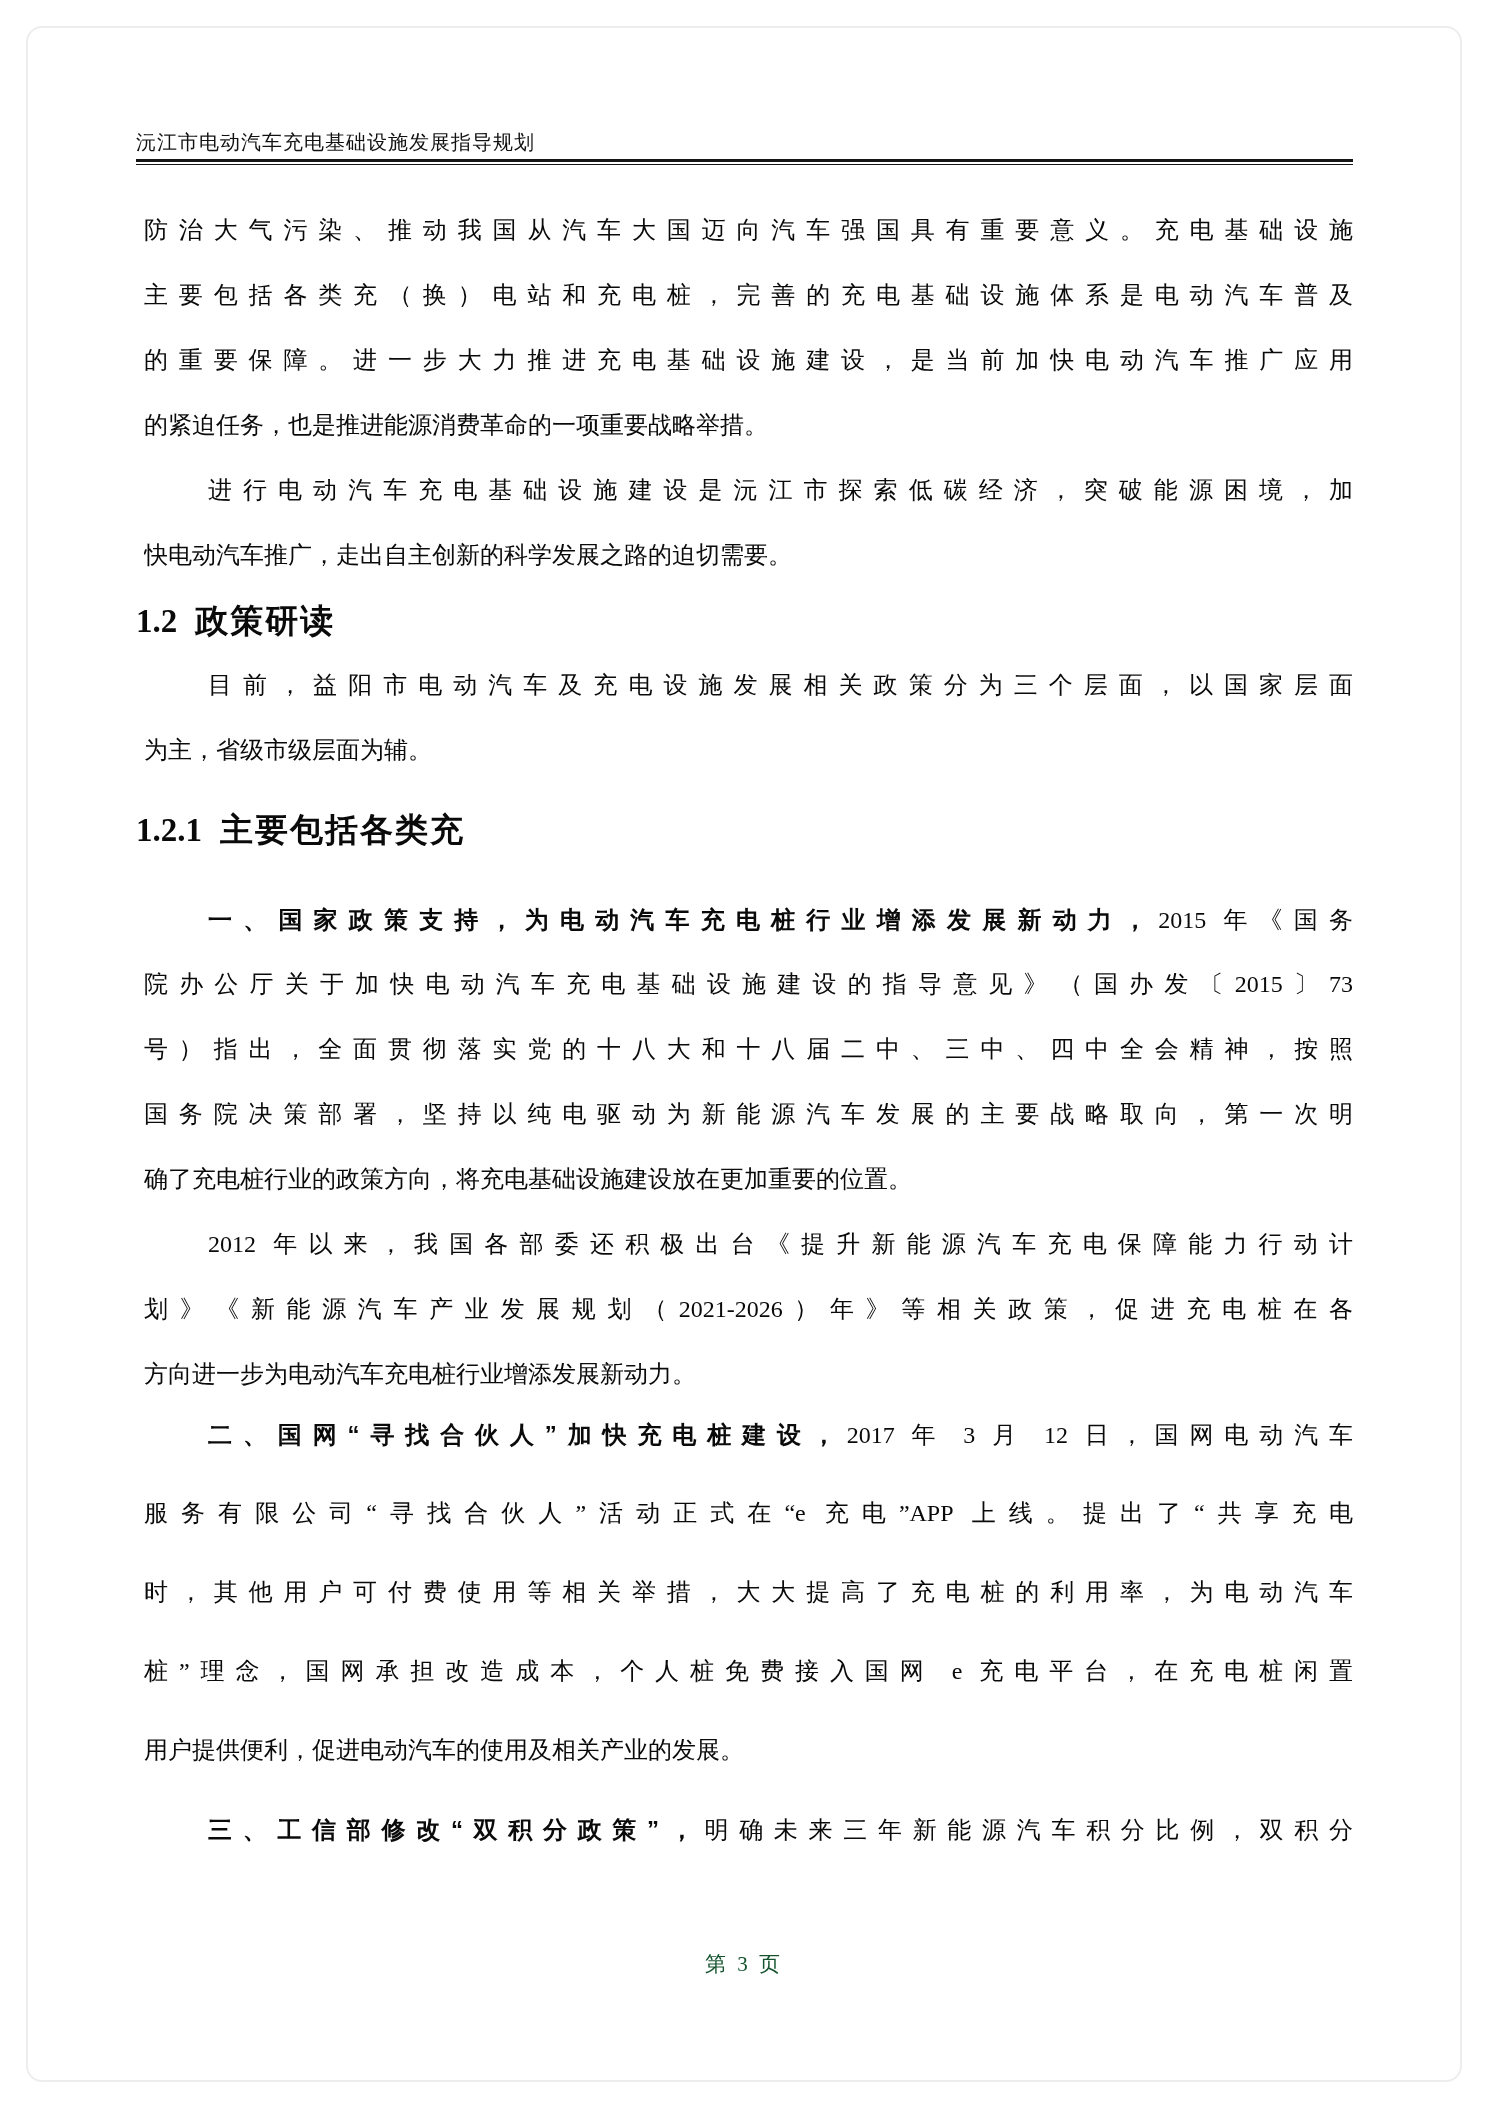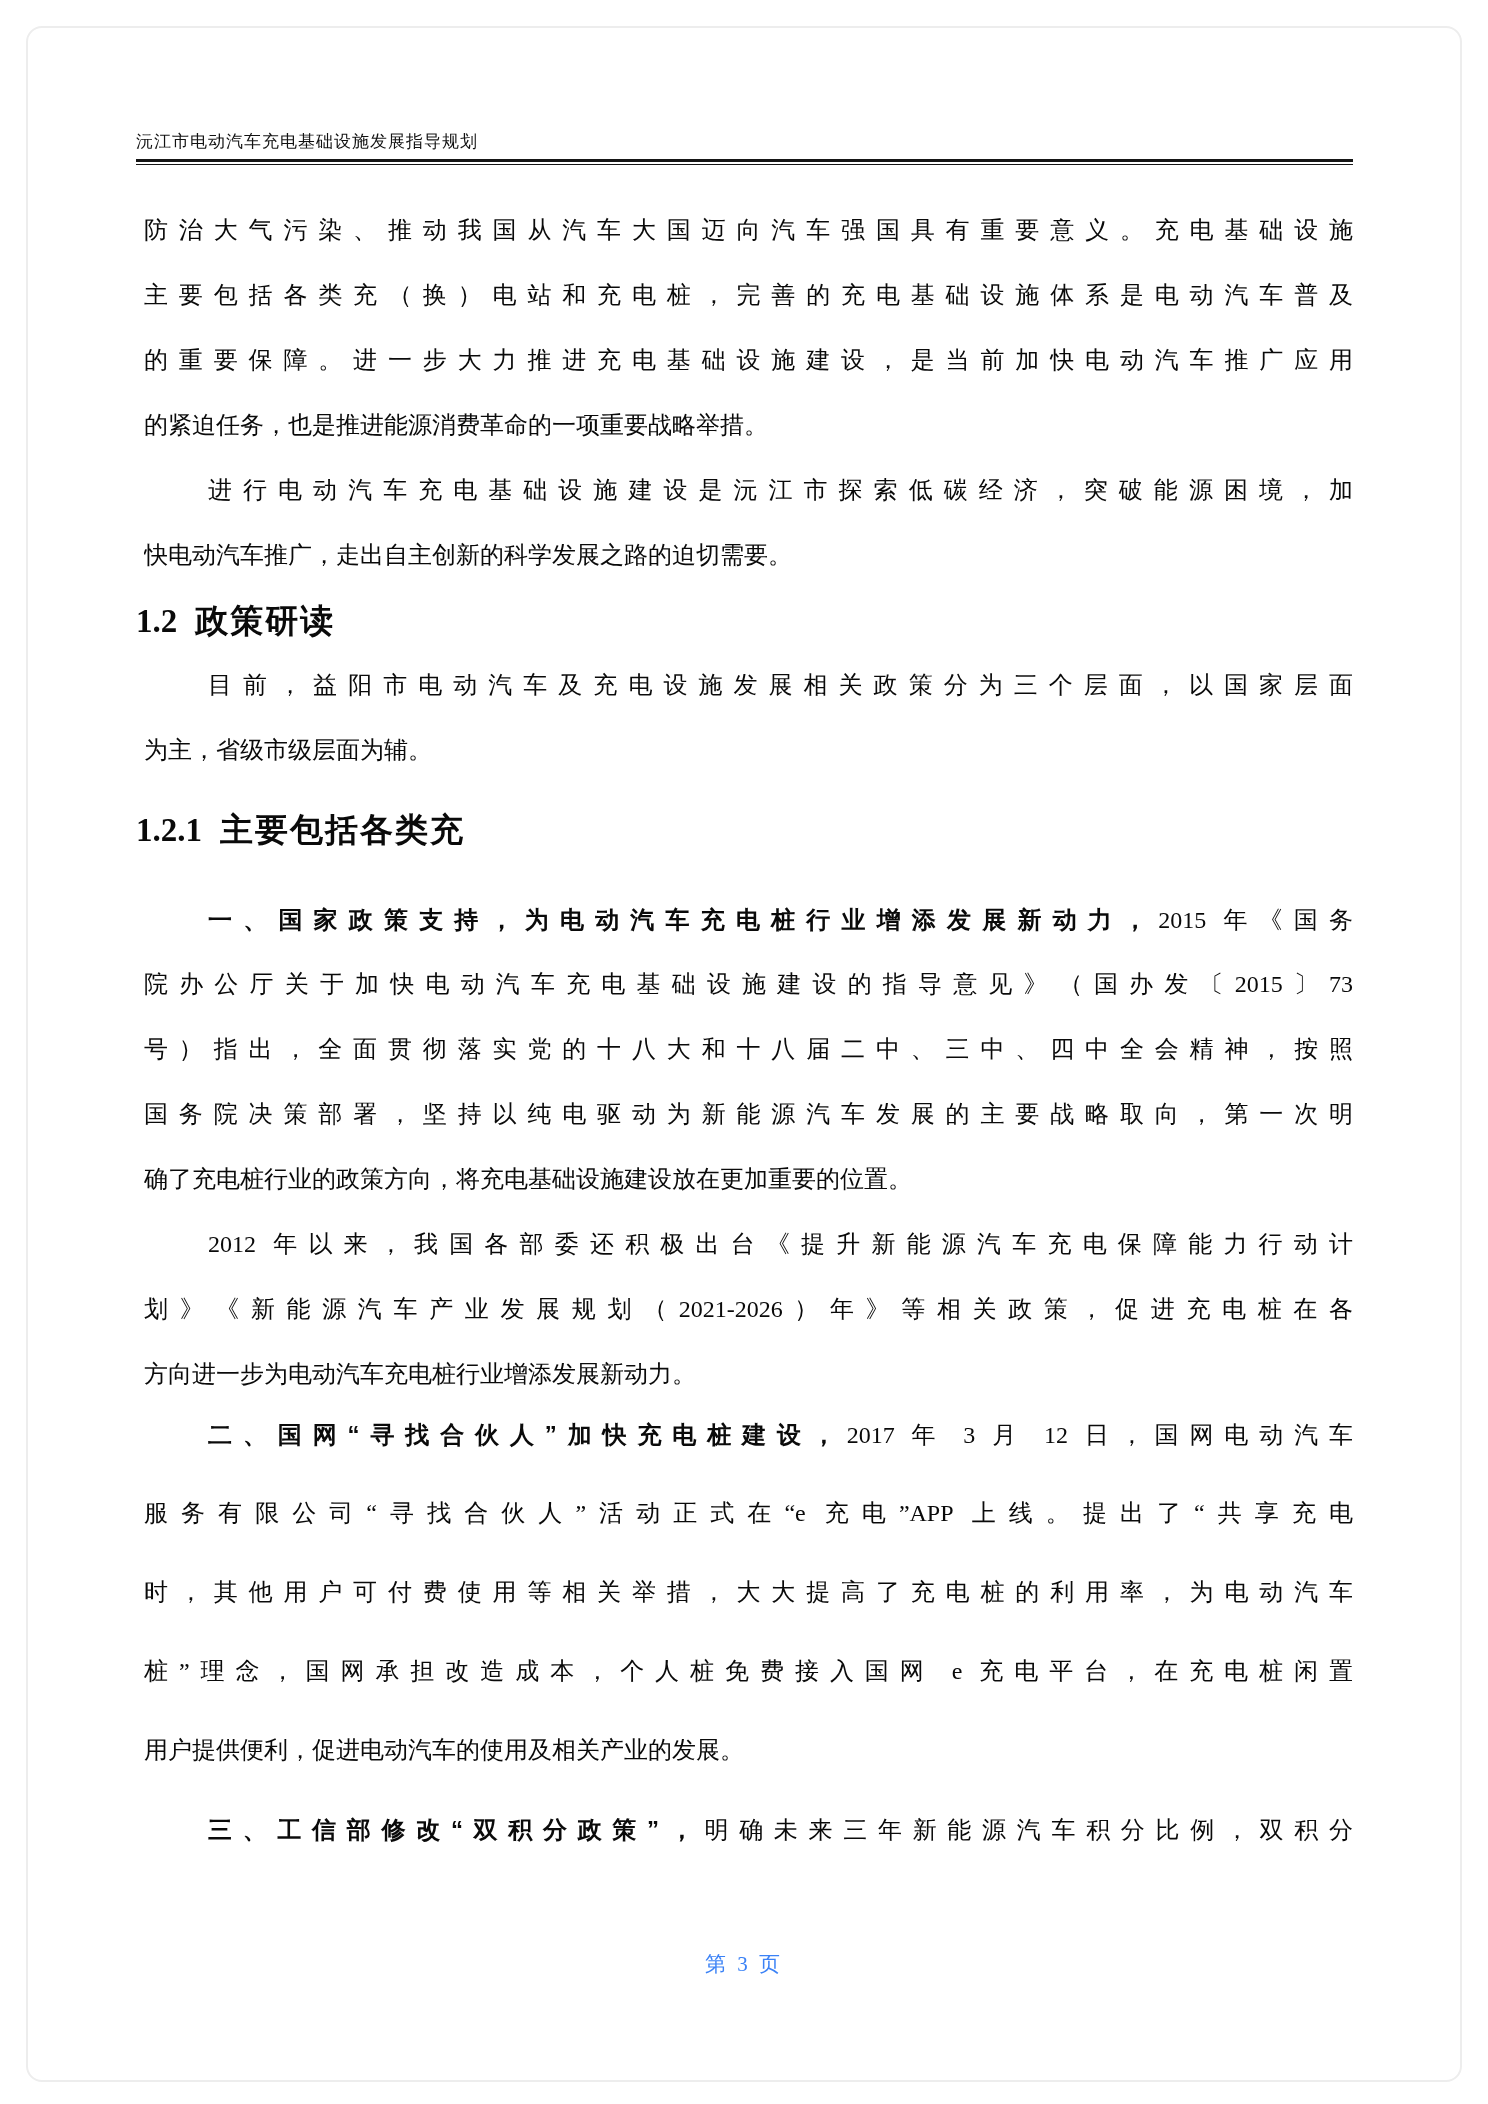--- a/index.html
+++ b/index.html
@@ -20,21 +20,21 @@
     border-radius: 16px;
     pointer-events: none;
   }
   .hdr {
     position: absolute;
     left: 136px;
     top: 131px;
     width: 1217px;
   }
   .hdr-title {
-    font-size: 17px;
+    font-size: 20px;
     letter-spacing: 1px;
     color: #111;
     line-height: 22px;
   }
   .hdr-rule-thick { margin-top: 6px; height: 3px; background: #161616; }
   .hdr-rule-thin  { margin-top: 2px; height: 1px; background: #161616; }
 
   .doc {
     position: absolute;
     left: 136px;
@@ -61,21 +61,21 @@
   .p4 { margin-top: 25px; }
   .p6 { margin-top: -12px; }
 
   .ftr {
     position: absolute;
     left: 0; right: 0;
     top: 1950px;
     text-align: center;
     font-size: 21px;
     letter-spacing: 3px;
-    color: #3b82f6;
+    color: #14532d;
   }
 </style>
 </head>
 <body>
 
 <div class="page">
   <div class="frame"></div>
 
   <div class="hdr">
     <div class="hdr-title">沅江市电动汽车充电基础设施发展指导规划</div>

